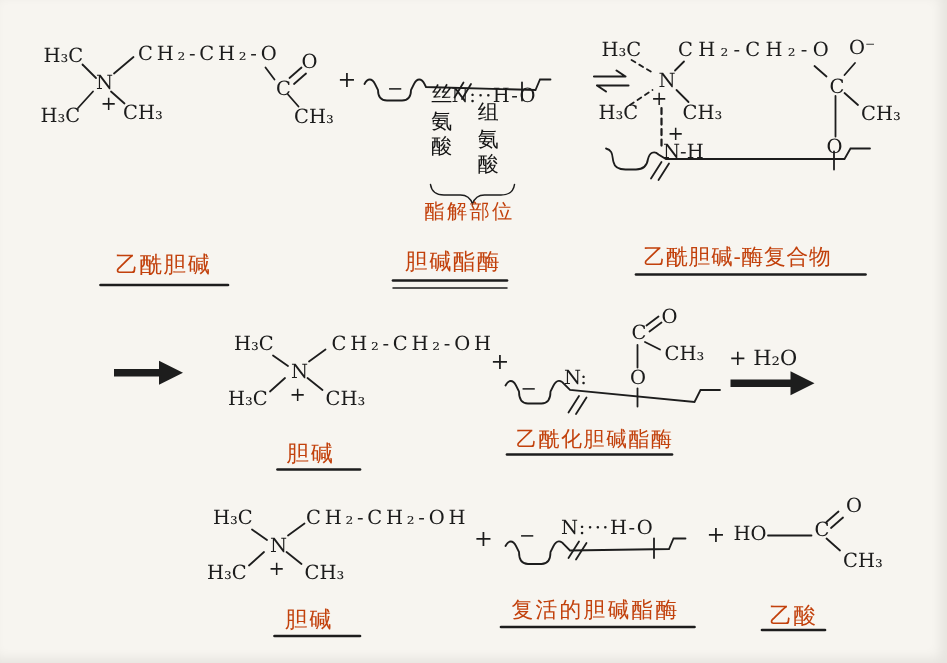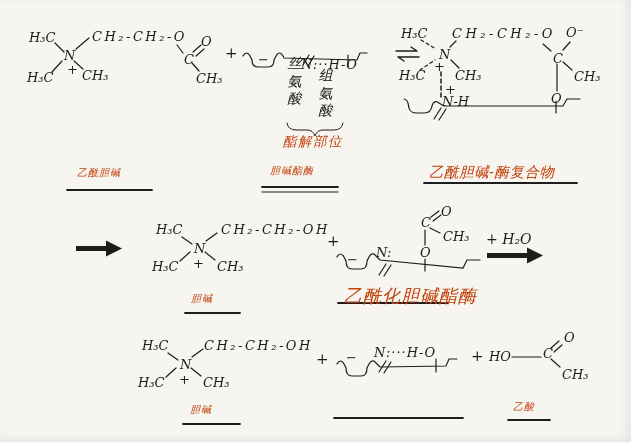--- a/index.html
+++ b/index.html
@@ -3,30 +3,29 @@
 <meta charset="utf-8">
 <style>
   html,body{margin:0;padding:0;background:#e9e7e2;}
   .canvas{
     position:relative;
     width:631px;height:442px;
     background:#f7f5f0;
     overflow:hidden;
     font-family:"DejaVu Serif","Liberation Serif",serif;
     box-shadow:inset -4px -3px 8px rgba(0,0,0,0.07);
-    font-style:italic;
   }
   .canvas svg{position:absolute;left:0;top:0;}
   .f{position:absolute;font-size:13px;color:#1b1b1b;white-space:nowrap;line-height:13px;}
   .chain{letter-spacing:2.5px;}
   .chainw{letter-spacing:3.5px;}
   .plus{position:absolute;font-size:15px;color:#1b1b1b;line-height:15px;white-space:nowrap;}
   .charge{position:absolute;font-size:13px;color:#1b1b1b;line-height:13px;}
   .cjk{position:absolute;color:#c2410c;white-space:nowrap;line-height:1.25;}
-  .name{font-size:10px;letter-spacing:1px;}
+  .name{font-size:15px;letter-spacing:1px;}
   .vert{position:absolute;width:17px;font-size:14px;line-height:17.5px;text-align:center;
         word-break:break-all;white-space:normal;color:#141414;}
 </style>
 </head>
 <body>
 
 <div class="canvas">
 
   <svg width="631" height="442" viewBox="0 0 631 442">
     <g stroke="#1d1d1d" stroke-width="1.2" fill="none" stroke-linecap="round">
@@ -174,36 +173,37 @@
   <span class="cjk name" style="left:191px;top:293px">胆碱</span>
 
   <span class="plus" style="left:327px;top:234px">+</span>
 
   <span class="f" style="left:376px;top:246px">N:</span>
   <span class="charge" style="left:347px;top:253px">−</span>
   <span class="f" style="left:421px;top:216px">C</span>
   <span class="f" style="left:441px;top:205px">O</span>
   <span class="f" style="left:443px;top:230px">CH₃</span>
   <span class="f" style="left:420px;top:246px">O</span>
-  <span class="cjk" style="left:344px;top:285px;font-size:18px;letter-spacing:1px">乙酰化胆碱酯酶</span>
+  <span class="cjk" style="left:344px;top:285px;font-size:14px;letter-spacing:1px">乙酰化胆碱酯酶</span>
 
   <span class="f" style="left:486px;top:233px;font-size:14px">+ H₂O</span>
 
   <span class="f" style="left:142px;top:339px">H₃C</span>
   <span class="f chain" style="left:204px;top:339px">CH₂-CH₂-OH</span>
   <span class="f" style="left:180px;top:358px">N</span>
   <span class="charge" style="left:179px;top:373px">+</span>
   <span class="f" style="left:138px;top:376px">H₃C</span>
   <span class="f" style="left:203px;top:376px">CH₃</span>
   <span class="cjk name" style="left:190px;top:404px">胆碱</span>
 
   <span class="plus" style="left:316px;top:352px">+</span>
 
   <span class="f" style="left:374px;top:346px;letter-spacing:1px">N:···H-O</span>
   <span class="charge" style="left:346px;top:351px">−</span>
+  <span class="cjk" style="left:341px;top:398px;font-size:14.5px;letter-spacing:1.5px">复活的胆碱酯酶</span>
 
   <span class="plus" style="left:471px;top:349px">+</span>
 
   <span class="f" style="left:489px;top:350px">HO</span>
   <span class="f" style="left:543px;top:347px">C</span>
   <span class="f" style="left:564px;top:331px">O</span>
   <span class="f" style="left:562px;top:368px">CH₃</span>
   <span class="cjk name" style="left:513px;top:401px">乙酸</span>
 
 </div>

